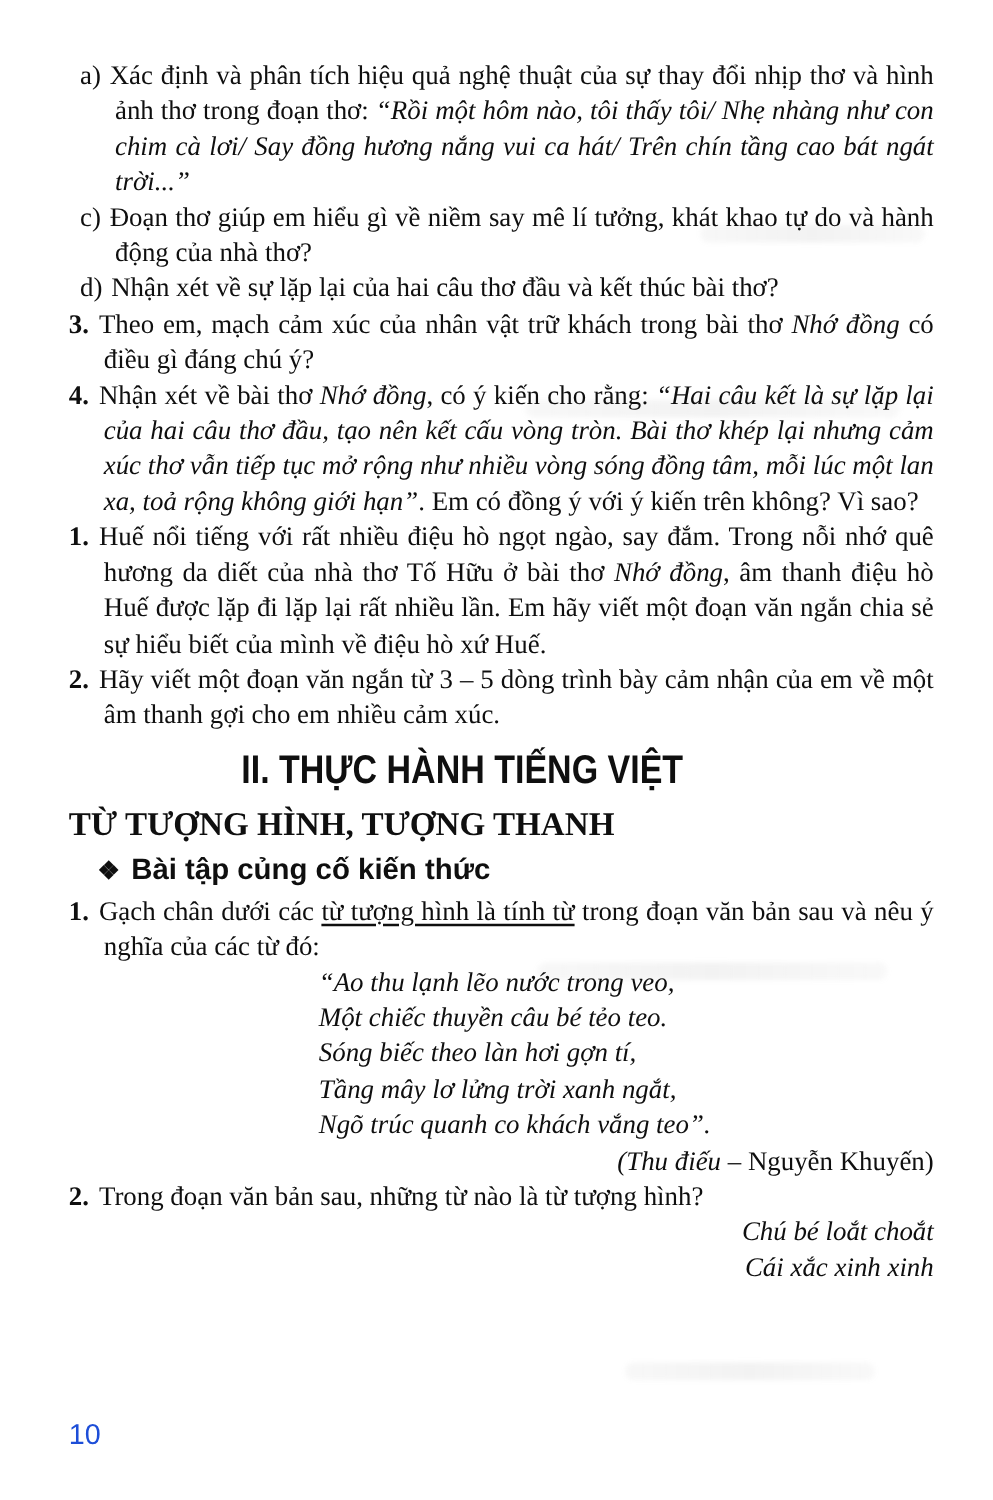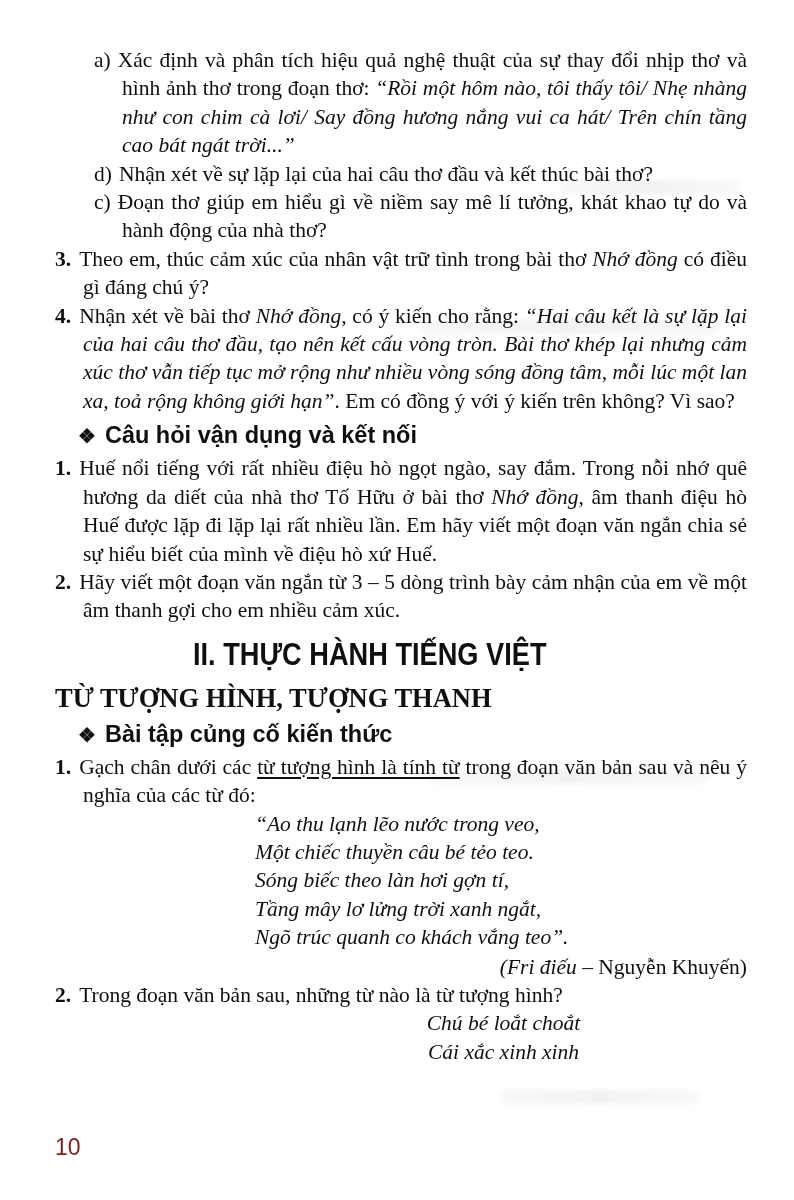--- a/index.html
+++ b/index.html
@@ -6,21 +6,21 @@
   .page{
     position:relative;width:794px;height:1200px;background:#ffffff;
     font-family:"Liberation Serif",serif;color:#0f0f0f;overflow:hidden;
   }
   .content{
     position:absolute;left:55px;top:46px;width:692px;
     font-size:21.5px;line-height:28.4px;text-align:justify;
   }
   p{margin:0;}
   
-  .sub{margin-left:39px;padding-left:28px;text-indent:-28px;}
+  .sub{margin-left:9px;padding-left:28px;text-indent:-28px;}
   
   .num{padding-left:28px;text-indent:-28px;}
   .lbl{font-weight:bold;margin-right:8px;}
   .lbl-plain{margin-right:7px;}
   .it{font-style:italic;}
   .ul{text-decoration:underline;text-underline-offset:3px;}
   
   .h-bullet{
     font-family:"Liberation Sans",sans-serif;font-weight:bold;
     font-size:23.5px;line-height:30px;margin:5px 0 3px 23px;text-align:left;
@@ -33,24 +33,24 @@
     font-weight:bold;font-size:32px;letter-spacing:0px;
     transform:scaleX(0.85);transform-origin:0 50%;white-space:nowrap;
   }
   
   .h-lesson{
     font-weight:bold;font-size:26.5px;line-height:32px;
     text-align:left;margin:5px 0 4px 0;
   }
   .poem{margin-left:200px;font-style:italic;text-align:left;}
   .poem-attr{text-align:right;margin-top:1px;}
-  .poem2{margin-left:205px;font-style:italic;text-align:center;}
+  .poem2{margin-left:205px;font-style:italic;text-align:right;}
   .pagenum{
     position:absolute;left:55px;top:1134px;
-    font-family:"Liberation Sans",sans-serif;font-size:23px;color:#7f1d1d;
+    font-family:"Liberation Sans",sans-serif;font-size:23px;color:#1d4ed8;
   }
   
   .ghost{position:absolute;height:14px;border-radius:7px;
     background:linear-gradient(90deg,rgba(130,130,130,.06),rgba(130,130,130,.1),rgba(130,130,130,.05));
     filter:blur(2px);pointer-events:none;}
 </style>
 </head>
 <body>
 
 <div class="page">
@@ -58,29 +58,28 @@
   <div class="ghost" style="left:560px;top:180px;width:180px;"></div>
   <div class="ghost" style="left:420px;top:320px;width:300px;"></div>
   <div class="ghost" style="left:430px;top:770px;width:280px;"></div>
   <div class="ghost" style="left:500px;top:1090px;width:200px;"></div>
 
   <div class="content">
 
     <p class="sub"><span class="lbl-plain">a)</span><span>Xác định và phân tích hiệu quả nghệ thuật của sự thay đổi nhịp thơ và hình ảnh thơ trong đoạn thơ: </span><span class="it">“Rồi một hôm nào, tôi thấy tôi/ Nhẹ nhàng như con chim cà lơi/ Say đồng hương nắng vui ca hát/ Trên chín tầng cao bát ngát trời...”</span></p>
 
 
+    <p class="sub"><span class="lbl-plain">c)</span><span>Đoạn thơ giúp em hiểu gì về niềm say mê lí tưởng, khát khao tự do và hành động của nhà thơ?</span></p>
+
     <p class="sub"><span class="lbl-plain">d)</span><span>Nhận xét về sự lặp lại của hai câu thơ đầu và kết thúc bài thơ?</span></p>
 
-    <p class="sub"><span class="lbl-plain">c)</span><span>Đoạn thơ giúp em hiểu gì về niềm say mê lí tưởng, khát khao tự do và hành động của nhà thơ?</span></p>
-
-    <p class="num"><span class="lbl">3.</span><span>Theo em, thúc cảm xúc của nhân vật trữ tình trong bài thơ </span><span class="it">Nhớ đồng</span><span> có điều gì đáng chú ý?</span></p>
+    <p class="num"><span class="lbl">3.</span><span>Theo em, mạch cảm xúc của nhân vật trữ khách trong bài thơ </span><span class="it">Nhớ đồng</span><span> có điều gì đáng chú ý?</span></p>
 
     <p class="num"><span class="lbl">4.</span><span>Nhận xét về bài thơ </span><span class="it">Nhớ đồng</span><span>, có ý kiến cho rằng: </span><span class="it">“Hai câu kết là sự lặp lại của hai câu thơ đầu, tạo nên kết cấu vòng tròn. Bài thơ khép lại nhưng cảm xúc thơ vẫn tiếp tục mở rộng như nhiều vòng sóng đồng tâm, mỗi lúc một lan xa, toả rộng không giới hạn”</span><span>. Em có đồng ý với ý kiến trên không? Vì sao?</span></p>
 
-    <p class="h-bullet"><span class="diamond">❖</span><span>Câu hỏi vận dụng và kết nối</span></p>
 
     <p class="num"><span class="lbl">1.</span><span>Huế nổi tiếng với rất nhiều điệu hò ngọt ngào, say đắm. Trong nỗi nhớ quê hương da diết của nhà thơ Tố Hữu ở bài thơ </span><span class="it">Nhớ đồng</span><span>, âm thanh điệu hò Huế được lặp đi lặp lại rất nhiều lần. Em hãy viết một đoạn văn ngắn chia sẻ sự hiểu biết của mình về điệu hò xứ Huế.</span></p>
 
     <p class="num"><span class="lbl">2.</span><span>Hãy viết một đoạn văn ngắn từ 3 – 5 dòng trình bày cảm nhận của em về một âm thanh gợi cho em nhiều cảm xúc.</span></p>
 
     <p class="h-section"><span class="cond">II. THỰC HÀNH TIẾNG VIỆT</span></p>
 
     <p class="h-lesson">TỪ TƯỢNG HÌNH, TƯỢNG THANH</p>
 
     <p class="h-bullet"><span class="diamond">❖</span><span>Bài tập củng cố kiến thức</span></p>
@@ -88,21 +87,21 @@
     <p class="num"><span class="lbl">1.</span><span>Gạch chân dưới các </span><span class="ul">từ tượng hình là tính từ</span><span> trong đoạn văn bản sau và nêu ý nghĩa của các từ đó:</span></p>
 
     <div class="poem">
       <p>“Ao thu lạnh lẽo nước trong veo,</p>
       <p>Một chiếc thuyền câu bé tẻo teo.</p>
       <p>Sóng biếc theo làn hơi gợn tí,</p>
       <p>Tầng mây lơ lửng trời xanh ngắt,</p>
       <p>Ngõ trúc quanh co khách vắng teo”.</p>
     </div>
 
-    <p class="poem-attr"><span class="it">(Fri điếu</span><span> – Nguyễn Khuyến)</span></p>
+    <p class="poem-attr"><span class="it">(Thu điếu</span><span> – Nguyễn Khuyến)</span></p>
 
     <p class="num"><span class="lbl">2.</span><span>Trong đoạn văn bản sau, những từ nào là từ tượng hình?</span></p>
 
     <div class="poem2">
       <p>Chú bé loắt choắt</p>
       <p>Cái xắc xinh xinh</p>
     </div>
 
   </div>
 

